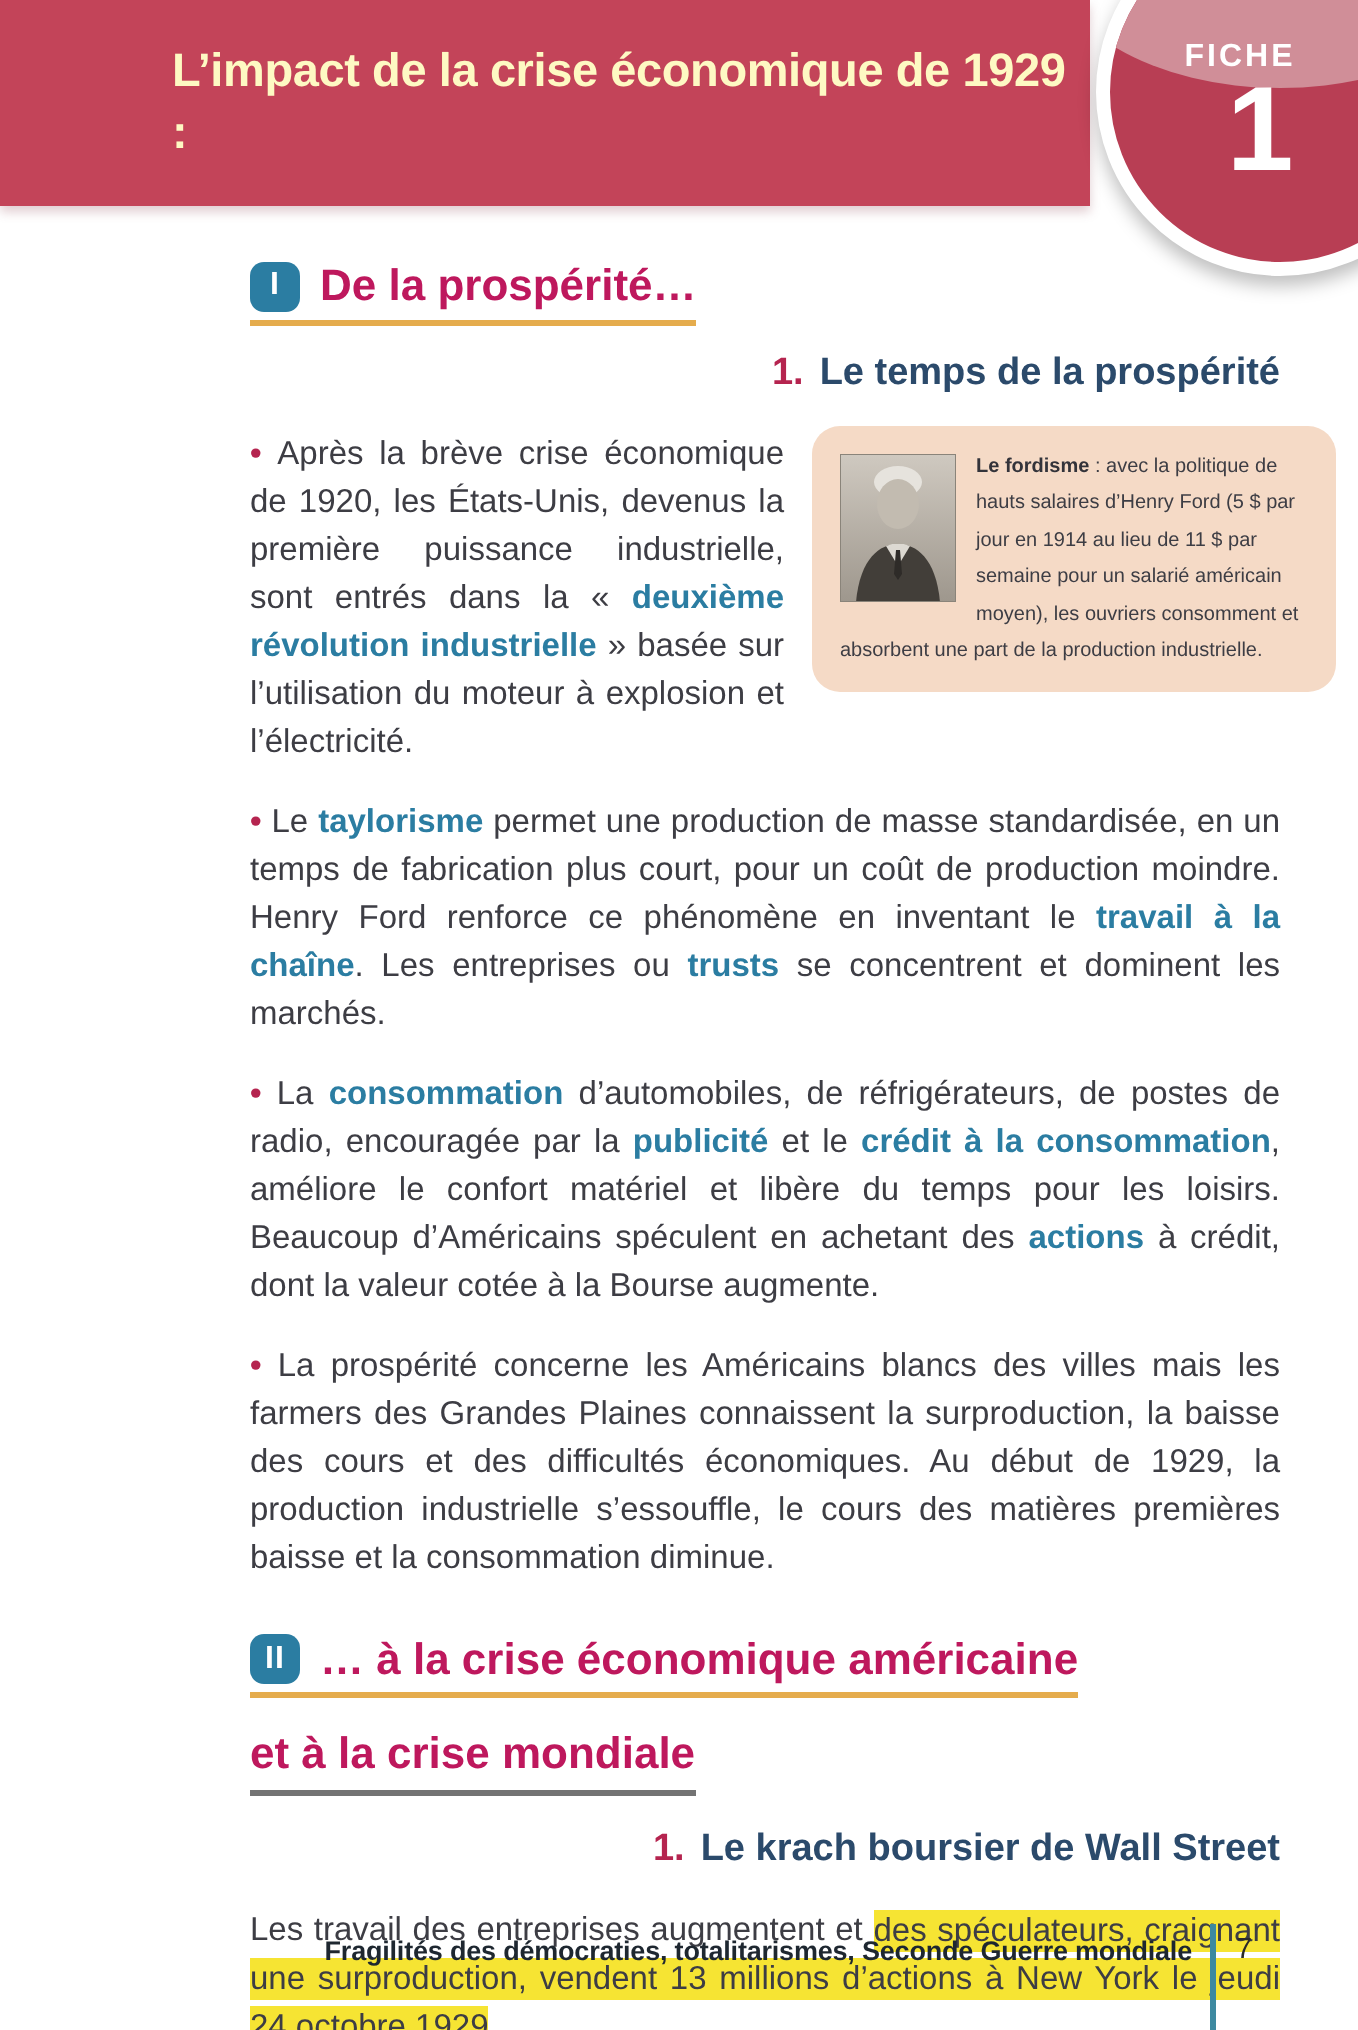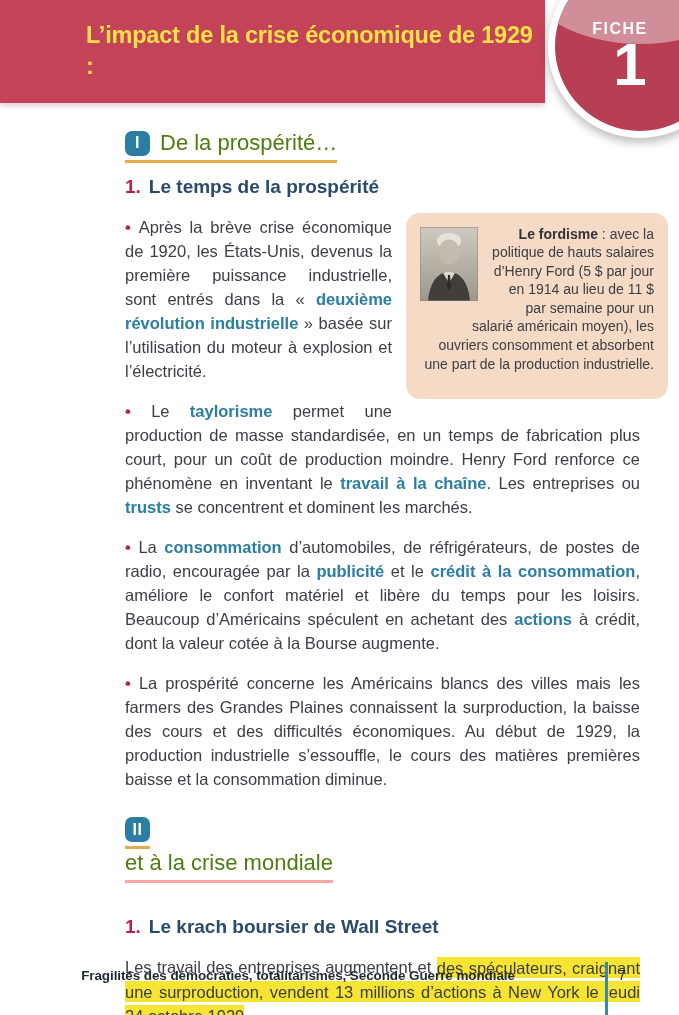--- a/index.html
+++ b/index.html
@@ -11,21 +11,21 @@
   }
 
   
   .banner {
     position:absolute; left:0; top:0; width:545px; height:103px;
     background:#c34459;
     box-shadow:0 3px 5px rgba(150,80,95,0.28);
   }
   .banner-title {
     padding:20px 0 0 86px;
-    color:#fde047; font-weight:bold; font-size:23.5px; line-height:31px;
+    color:#fef9c3; font-weight:bold; font-size:23.5px; line-height:31px;
     letter-spacing:-0.2px;
   }
 
   
   .fiche-circle {
     position:absolute; left:548px; top:-46px; width:170px; height:170px;
     border:7px solid #ffffff; border-radius:50%;
     background:#b83e54; overflow:hidden;
     box-shadow:0 5px 9px rgba(0,0,0,0.25);
     z-index:5;
@@ -44,59 +44,59 @@
   }
 
   
   .content {
     position:absolute; left:125px; top:130px; width:515px;
     color:#3d3d44; font-size:16.5px; line-height:24px; text-align:justify;
   }
 
   .sec-head { display:inline-flex; align-items:center; gap:10px;
     border-bottom:3px solid #e5ac4d; padding-bottom:4px; }
-  .sec-head-line2 { display:inline-block; border-bottom:3px solid #fca5a5;
-    padding-bottom:4px; margin-top:2px; }
+  .sec-head-line2 { display:inline-block; border-bottom:3px solid #737373;
+    padding-bottom:4px; margin-top:16px; }
   .badge {
     background:#2b7da2; color:#ffffff; font-weight:bold; border-radius:7px;
     height:25px; min-width:13px; padding:0 6px;
     display:inline-flex; align-items:center; justify-content:center;
     font-size:16px; letter-spacing:0.5px;
   }
-  .sec-title { color:#4d7c0f; font-weight:normal; font-size:22px; white-space:nowrap; }
+  .sec-title { color:#be185d; font-weight:bold; font-size:22px; white-space:nowrap; }
 
-  .subhead { margin:12px 0 8px; font-size:19px; font-weight:bold; text-align:left; }
+  .subhead { margin:12px 0 8px; font-size:19px; font-weight:bold; text-align:right; }
   .subhead .num { color:#b5244f; margin-right:8px; }
   .subhead .txt { color:#2b4a6b; }
   .subhead.italic .txt { font-style:italic; }
 
   .para { margin:16px 0 10px; }
   .para.last { margin-bottom:0; }
 
   
   .s-bu  { color:#b5244f; font-weight:bold; }
   .s-kw  { color:#2b7da2; font-weight:bold; }
   .s-it  { }
   .s-b   { font-weight:bold; color:#33333a; }
   .s-hl  { background:#f6e433; padding:1.5px 0; box-decoration-break:clone;
            -webkit-box-decoration-break:clone; }
 
   
   .fordisme {
-    float:right; width:234px; padding:12px 14px 26px;
+    float:right; width:234px; padding:12px 14px 10px;
     margin:6px -28px 8px 14px;
     background:#f5dac6; border-radius:14px;
-    font-size:14px; line-height:18.6px; color:#3d3d44; text-align:right;
+    font-size:10px; line-height:18.6px; color:#3d3d44; text-align:left;
   }
   .ford-photo { float:left; width:58px; height:74px; margin:2px 10px 12px 0; }
   .spacer-s2 { height:16px; }
 
   
   .footer-label {
-    position:absolute; top:968px; left:0; width:596px; text-align:center;
+    position:absolute; top:968px; left:0; width:596px; text-align:right;
     font-size:13.5px; font-weight:bold; color:#1e2730; letter-spacing:-0.1px;
   }
   .footer-divider {
     position:absolute; left:605px; top:962px; width:3px; height:53px;
     background:#3d89a0;
   }
   .footer-page {
     position:absolute; left:618px; top:967px; font-size:14.5px; color:#2a2a2a;
   }
 </style>
@@ -154,28 +154,29 @@
 
 
     <p class="para"><span class="s-bu">•  </span><span>La </span><span class="s-kw">consommation</span><span> d’automobiles, de réfrigérateurs, de postes de radio, encouragée par la </span><span class="s-kw">publicité</span><span> et le </span><span class="s-kw">crédit à la consommation</span><span>, améliore le confort matériel et libère du temps pour les loisirs. Beaucoup d’Américains spéculent en achetant des </span><span class="s-kw">actions</span><span> à crédit, dont la valeur cotée à la Bourse augmente.</span></p>
     <p class="para"><span class="s-bu">•  </span><span>La prospérité concerne les Américains blancs des villes mais les </span><span class="s-it">farmers</span><span> des Grandes Plaines connaissent la surproduction, la baisse des cours et des difficultés économiques. Au début de 1929, la production industrielle s’essouffle, le cours des matières premières baisse et la consommation diminue.</span></p>
 
     <div class="spacer-s2"></div>
 
     <div>
       <span class="sec-head">
         <span class="badge">II</span>
+        <span class="sec-title">… à la crise économique américaine</span>
       </span>
       <br>
       <span class="sec-head-line2">
         <span class="sec-title">et à la crise mondiale</span>
       </span>
     </div>
 
-    <div class="subhead" style="margin-top:32px;">
+    <div class="subhead" style="margin-top:15px;">
       <span class="num">1.</span><span class="txt">Le krach boursier de Wall Street</span>
     </div>
 
     <p class="para last"><span>Les travail des entreprises augmentent et </span><span class="s-hl">des spéculateurs, craignant une surproduction, vendent 13 millions d’actions à New York le jeudi 24 octobre 1929</span></p>
 
   </div>
 
   <div class="footer-label">Fragilités des démocraties, totalitarismes, Seconde Guerre mondiale</div>
   <div class="footer-divider"></div>
   <div class="footer-page">7</div>

